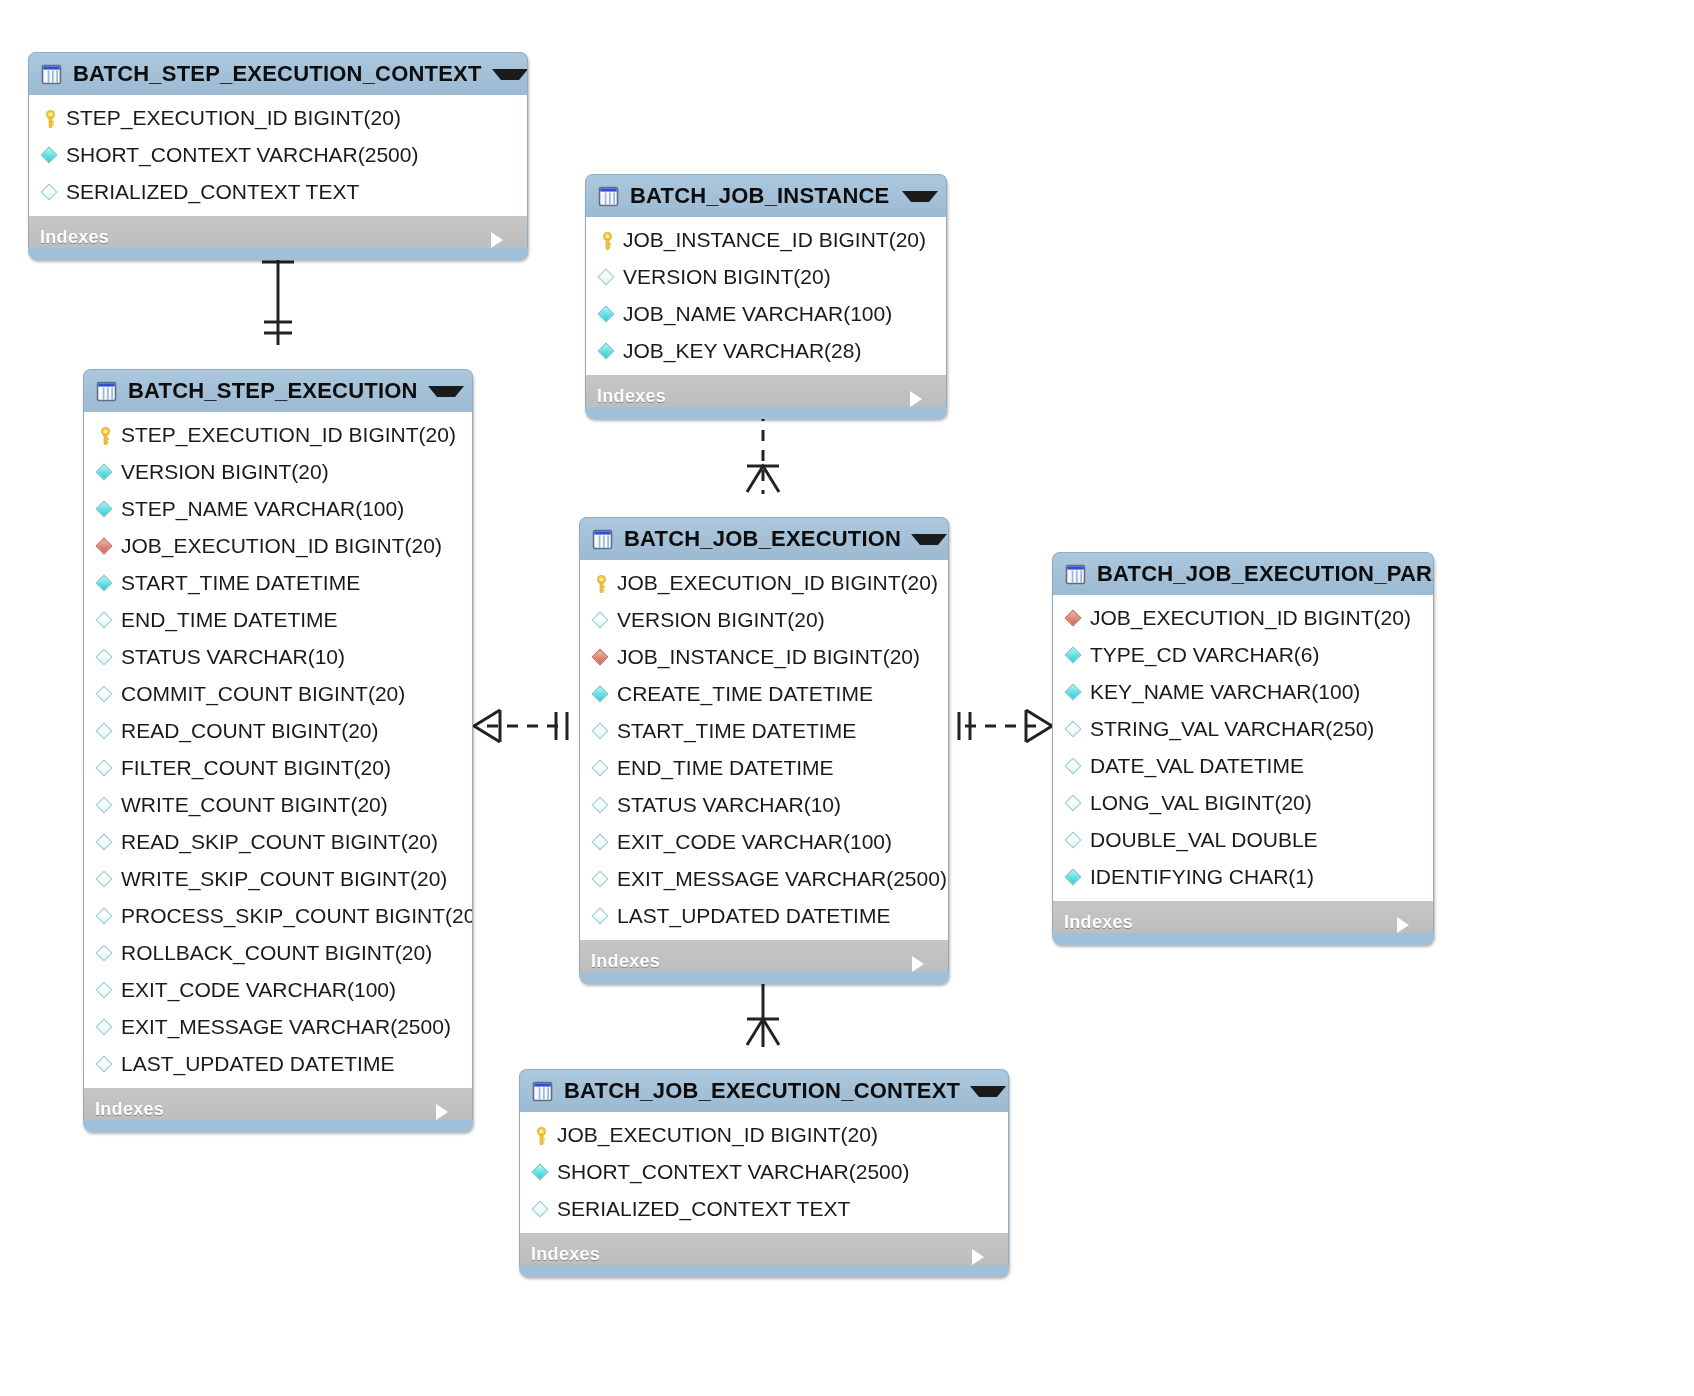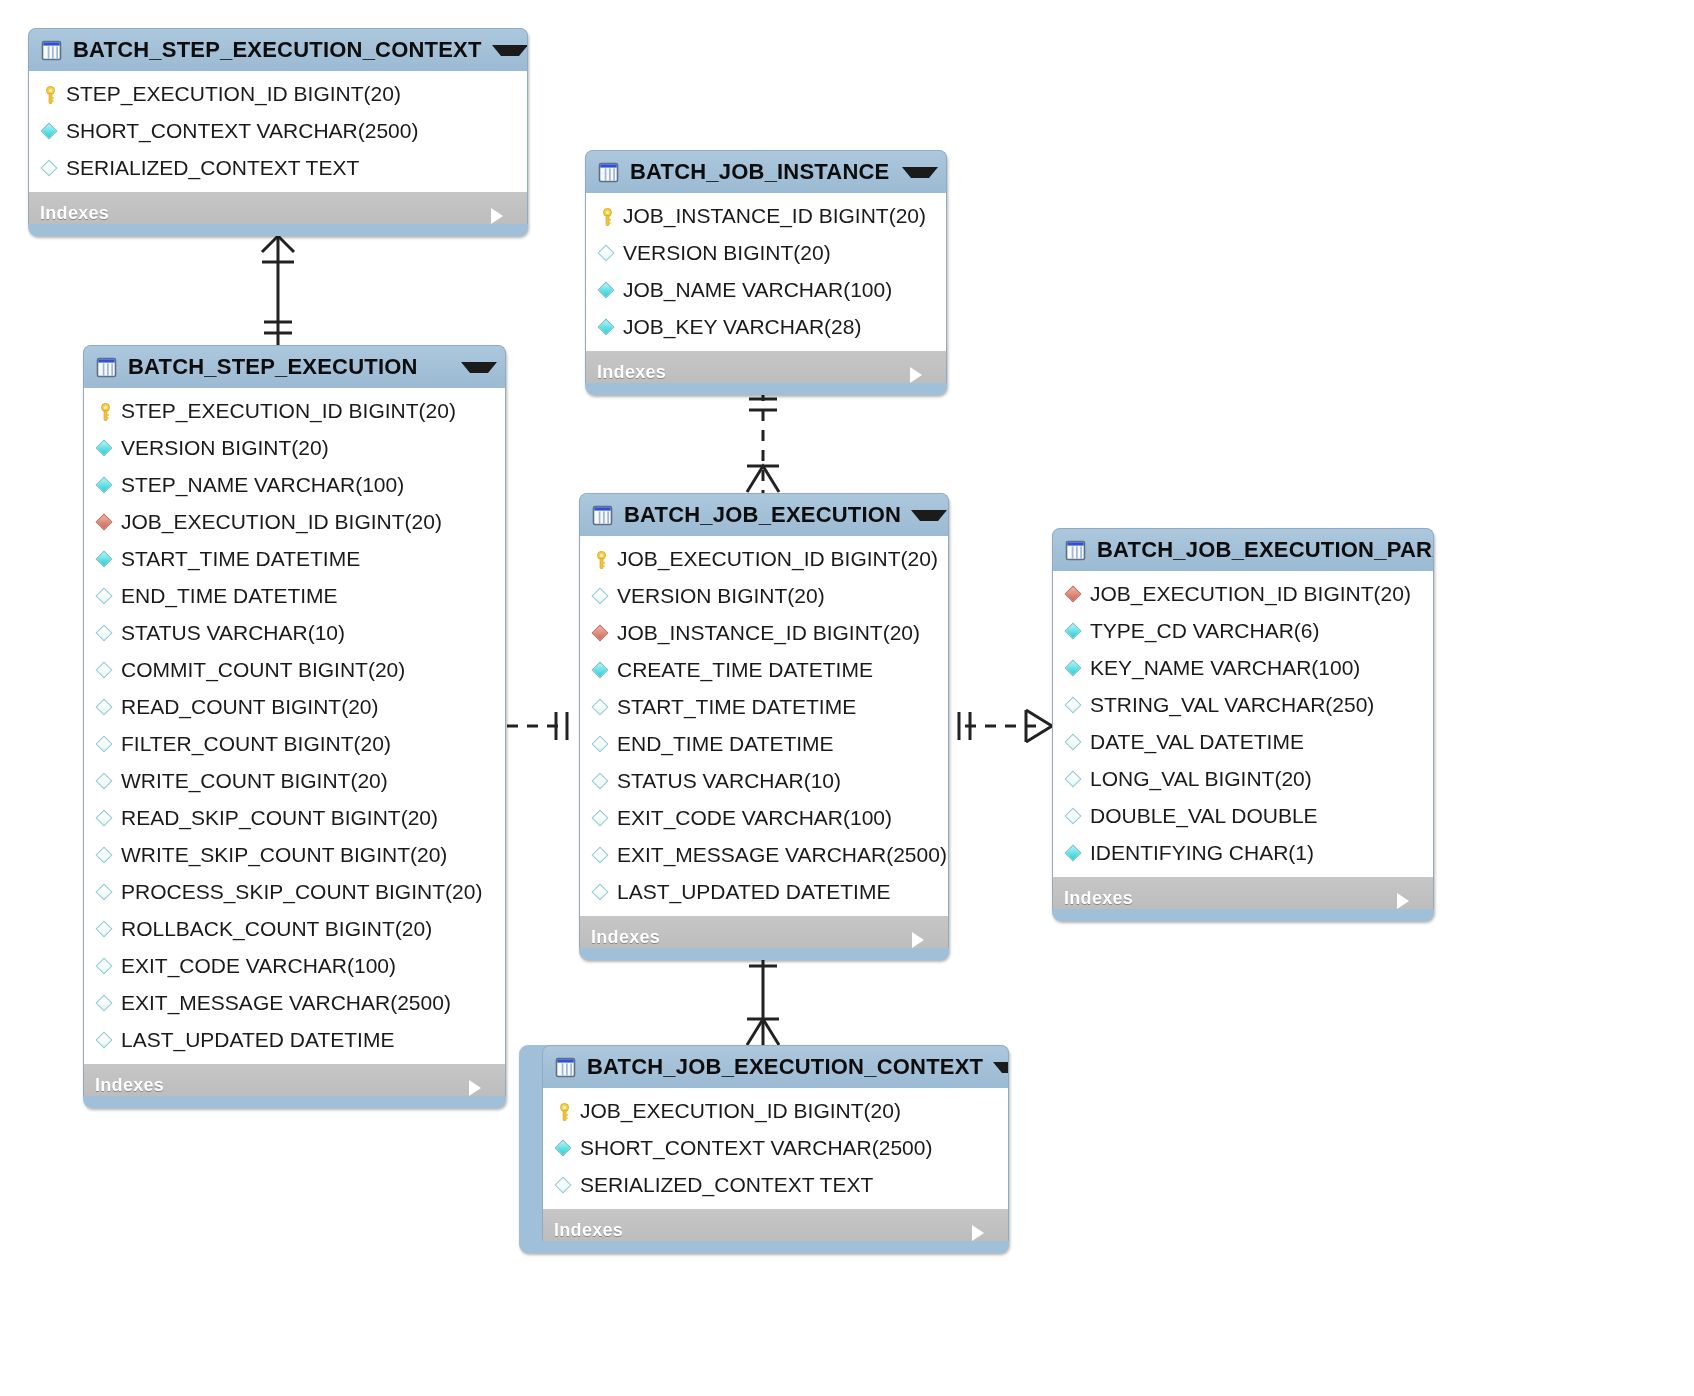--- a/index.html
+++ b/index.html
@@ -26,20 +26,21 @@
   }
 
   
   .tbl {
     position: absolute;
     box-sizing: border-box;
     border-radius: 9px;
     background: #9fc0d8;
     box-shadow: 1px 2px 3px rgba(0,0,0,0.30);
     padding-bottom: 12px;
+    margin-top: 24px;
   }
   .tbl-inner {
     border-radius: 8px 8px 0 0;
     overflow: hidden;
     border: 1px solid #8facc2;
     border-bottom: none;
   }
   .tbl-hdr {
     height: 42px;
     background: linear-gradient(to bottom, #adc8dd 0%, #a3c0d7 52%, #9bbad3 100%);
@@ -280,21 +281,21 @@
             </span>
             <span class="col-name">JOB_KEY VARCHAR(28)</span>
           </div>
         </div>
         <div class="tbl-idx">
           <span class="tbl-idx-label">Indexes</span>
           <span class="tri-right"></span>
         </div>
       </div>
     </div>
-    <div class="tbl" style="left: 83px; top: 345px; width: 423px;">
+    <div class="tbl" style="left: 83px; top: 345px; width: 390px;">
       <div class="tbl-inner">
         <div class="tbl-hdr">
           <span class="tbl-icon"><svg width="21" height="21" viewBox="0 0 21 21" xmlns="http://www.w3.org/2000/svg">
               <rect x="1.5" y="1.5" width="18" height="18" rx="1.5" fill="#f6f9fd" stroke="#5c6f85" stroke-width="1.6"></rect>
               <rect x="2.3" y="2.3" width="16.4" height="3.3" fill="#2f4fd8"></rect>
               <rect x="6.7" y="6.4" width="1.7" height="12.3" fill="#9fb6d4"></rect>
               <rect x="11.0" y="6.4" width="1.7" height="12.3" fill="#9fb6d4"></rect>
               <rect x="15.3" y="6.4" width="1.7" height="12.3" fill="#9fb6d4"></rect>
             </svg></span>
           <span class="tbl-title">BATCH_STEP_EXECUTION</span>
@@ -571,21 +572,21 @@
             </span>
             <span class="col-name">IDENTIFYING CHAR(1)</span>
           </div>
         </div>
         <div class="tbl-idx">
           <span class="tbl-idx-label">Indexes</span>
           <span class="tri-right"></span>
         </div>
       </div>
     </div>
-    <div class="tbl" style="left: 519px; top: 1045px; width: 490px; padding-left: 23px;">
+    <div class="tbl" style="left: 519px; top: 1045px; width: 490px;">
       <div class="tbl-inner">
         <div class="tbl-hdr">
           <span class="tbl-icon"><svg width="21" height="21" viewBox="0 0 21 21" xmlns="http://www.w3.org/2000/svg">
               <rect x="1.5" y="1.5" width="18" height="18" rx="1.5" fill="#f6f9fd" stroke="#5c6f85" stroke-width="1.6"></rect>
               <rect x="2.3" y="2.3" width="16.4" height="3.3" fill="#2f4fd8"></rect>
               <rect x="6.7" y="6.4" width="1.7" height="12.3" fill="#9fb6d4"></rect>
               <rect x="11.0" y="6.4" width="1.7" height="12.3" fill="#9fb6d4"></rect>
               <rect x="15.3" y="6.4" width="1.7" height="12.3" fill="#9fb6d4"></rect>
             </svg></span>
           <span class="tbl-title">BATCH_JOB_EXECUTION_CONTEXT</span>

